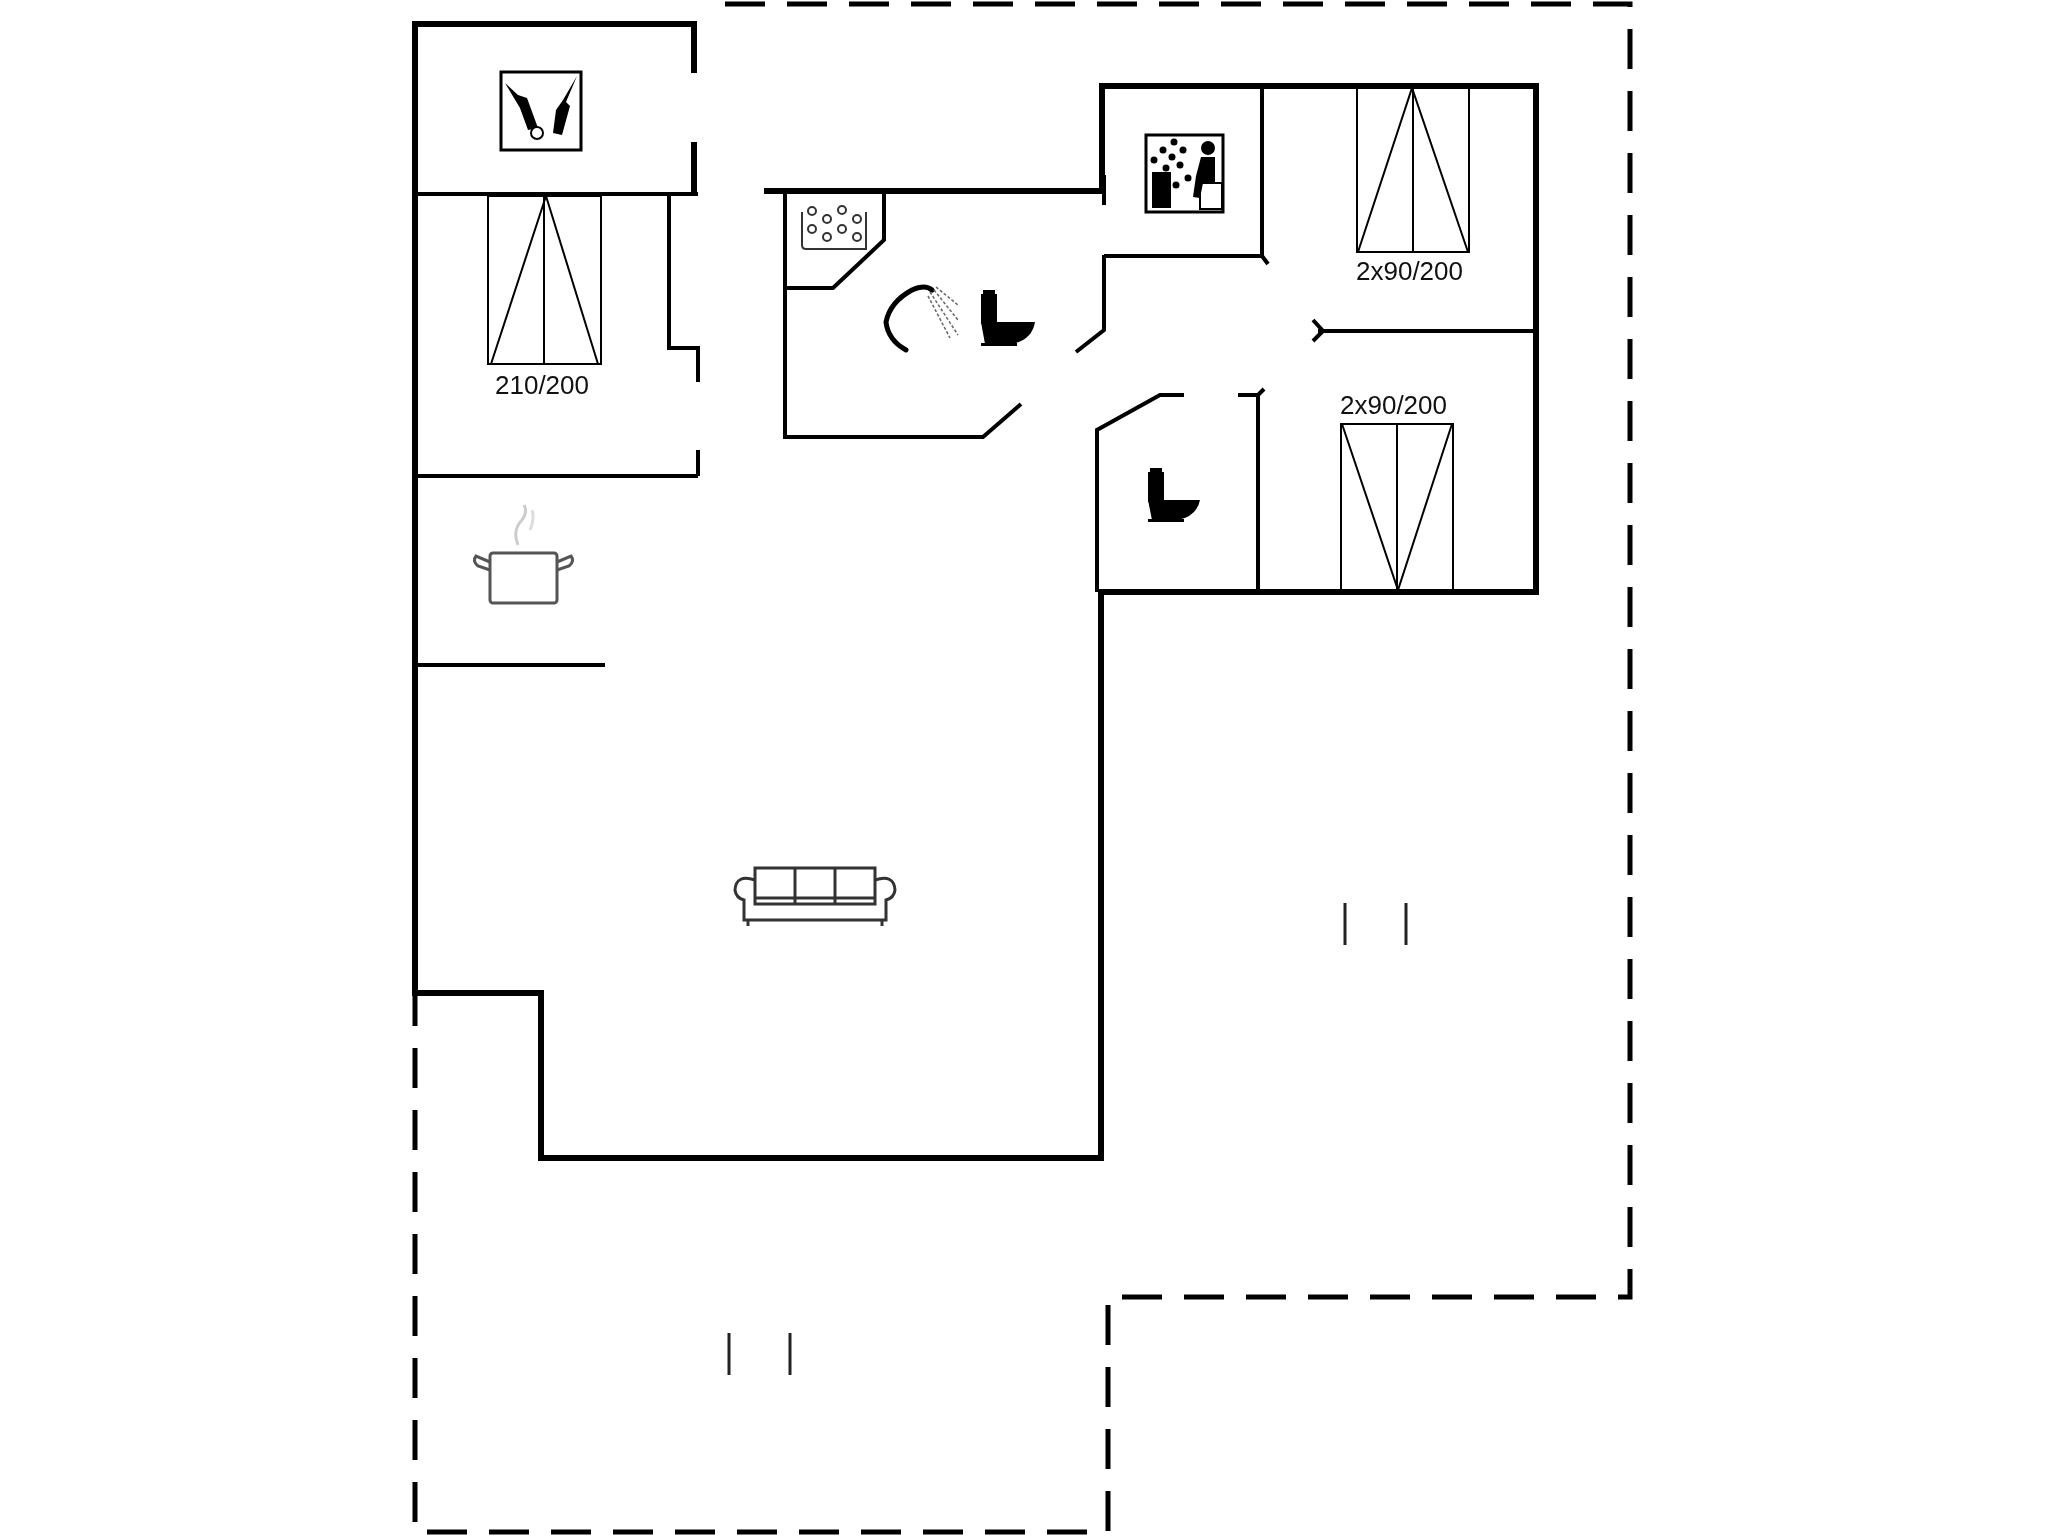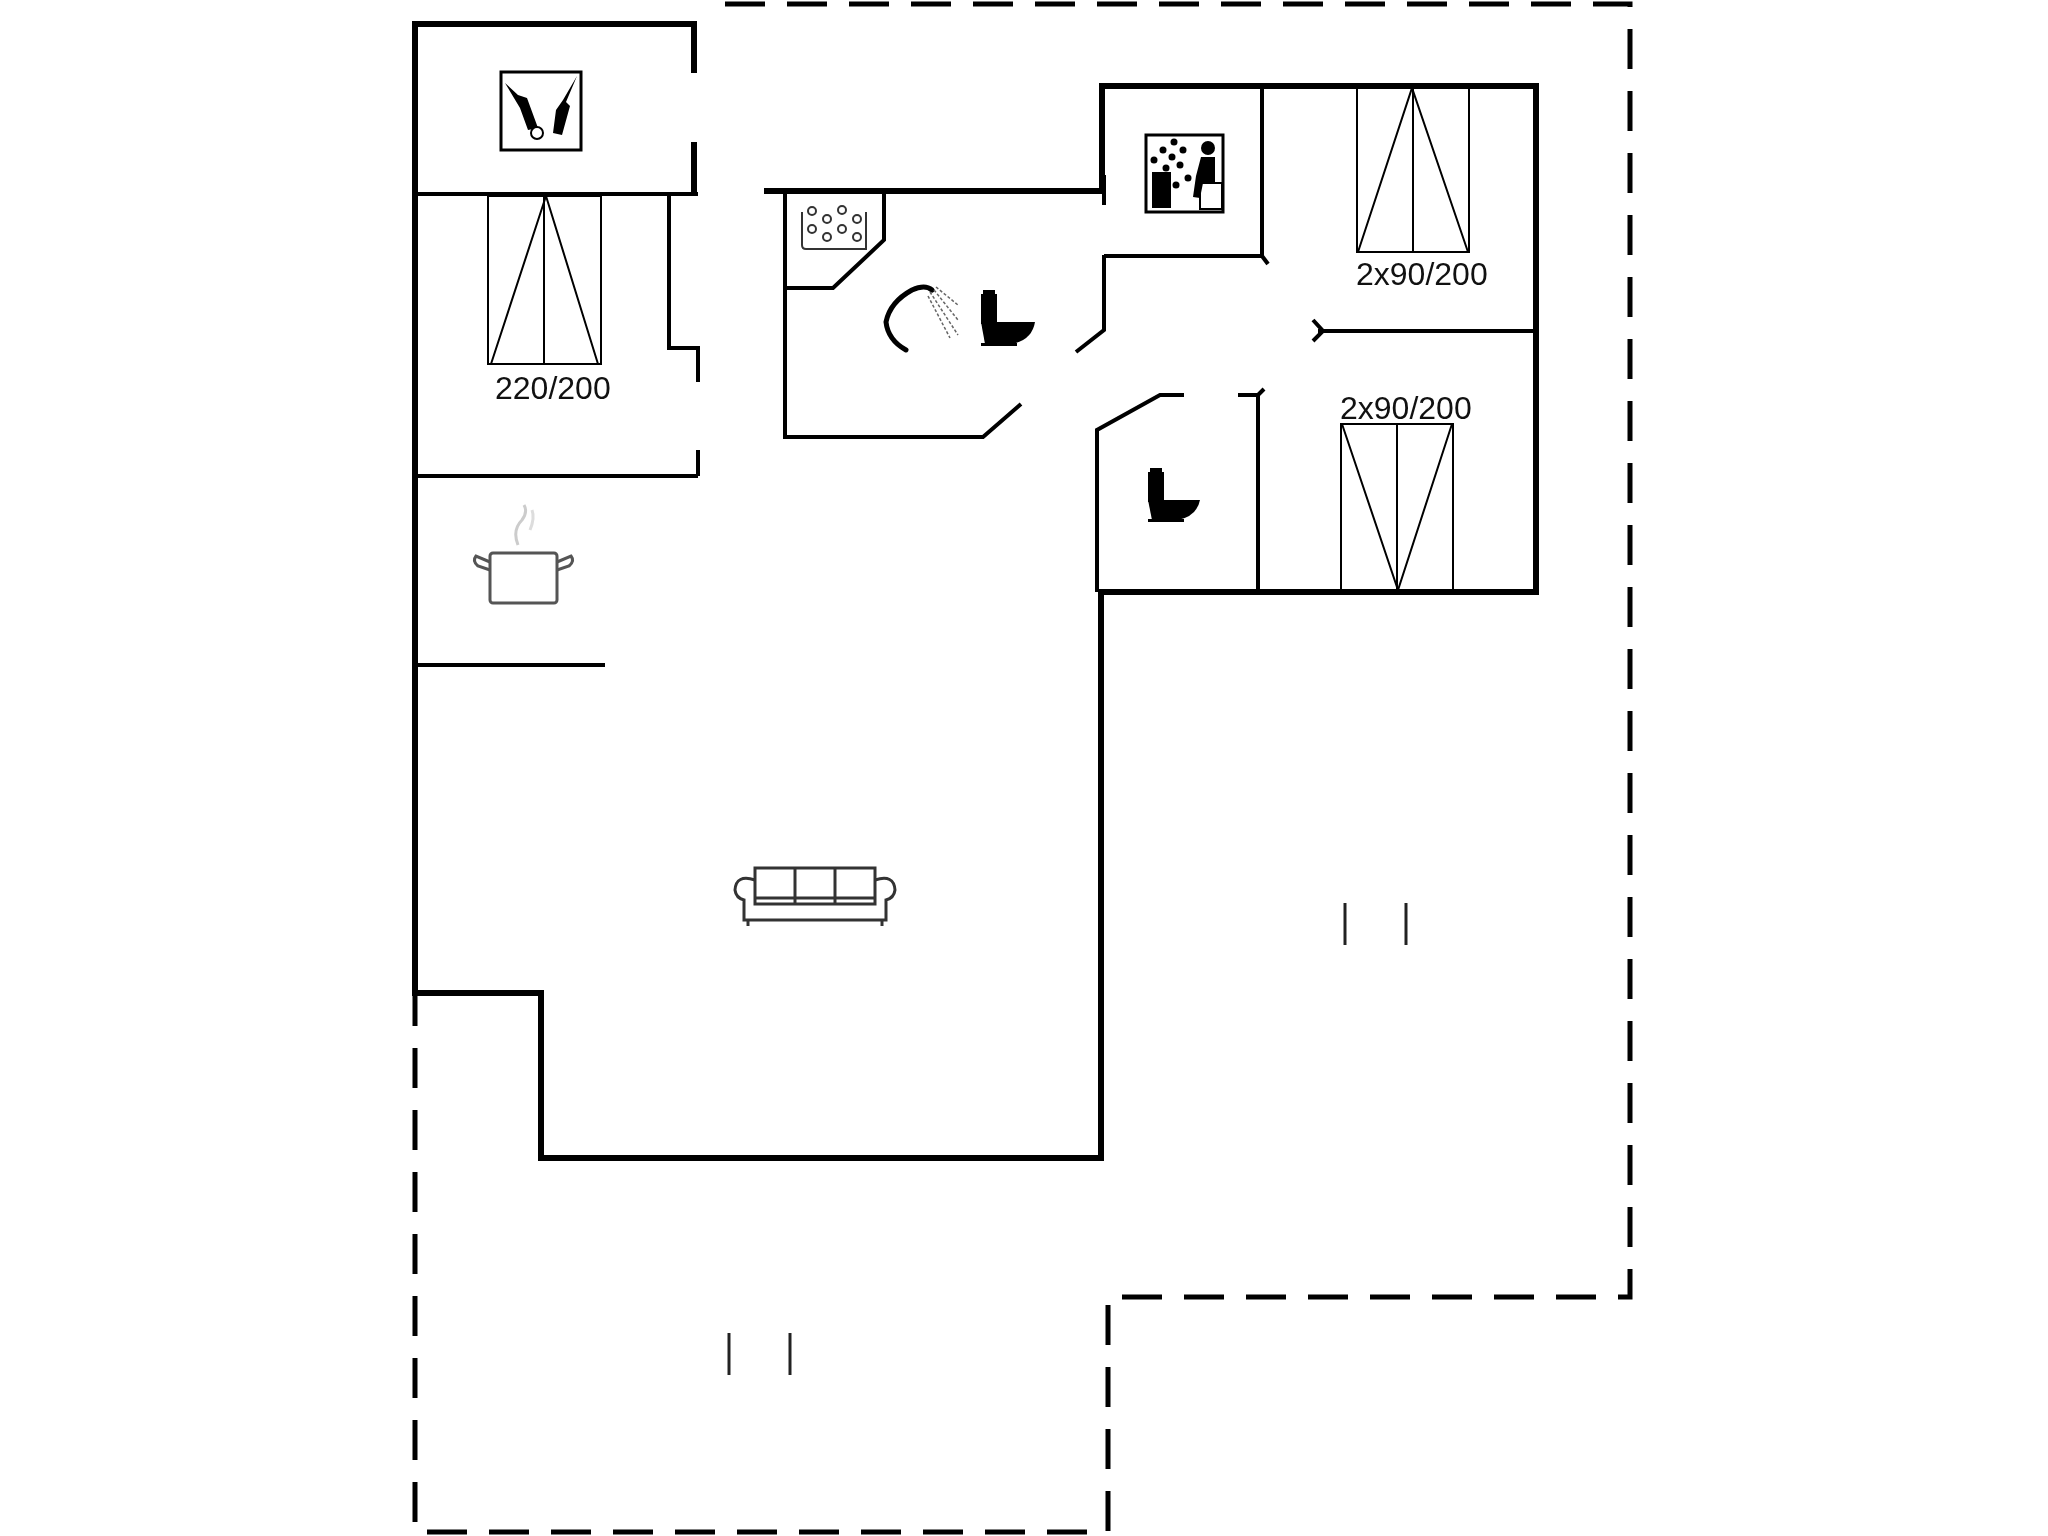--- a/index.html
+++ b/index.html
@@ -1,18 +1,18 @@
 <!DOCTYPE html>
 <html><head>
 <meta charset="utf-8">
 <style>
   html, body { margin: 0; padding: 0; background: #ffffff; }
   body { width: 2048px; height: 1536px; position: relative; overflow: hidden; font-family: "Liberation Sans", sans-serif; }
   #plan { position: absolute; left: 0; top: 0; }
-  .label { position: absolute; font-family: "Liberation Sans", sans-serif; font-size: 32px; color: #111111; white-space: nowrap; }
+  .label { position: absolute; font-family: "Liberation Sans", sans-serif; font-size: 26px; color: #111111; white-space: nowrap; }
 </style>
 </head>
 <body>
 
 <svg id="plan" width="2048" height="1536" viewBox="0 0 2048 1536" xmlns="http://www.w3.org/2000/svg">
   <rect x="0" y="0" width="2048" height="1536" fill="#ffffff"></rect>
 
   <g stroke="#000" stroke-width="5" fill="none" stroke-dasharray="40 22">
     <polyline points="725,4 1630,4 1630,1297 1108,1297 1108,1532 415,1532 415,993"></polyline>
   </g>
@@ -155,15 +155,15 @@
   </g>
 
   <g stroke="#222" stroke-width="3">
     <line x1="1345" y1="903" x2="1345" y2="945"></line>
     <line x1="1406" y1="903" x2="1406" y2="945"></line>
     <line x1="729" y1="1333" x2="729" y2="1375"></line>
     <line x1="790" y1="1333" x2="790" y2="1375"></line>
   </g>
 </svg>
 
-<div class="label" style="left:495px; top:370px;">220/200</div>
+<div class="label" style="left:495px; top:370px;">210/200</div>
 <div class="label" style="left:1356px; top:256px;">2x90/200</div>
 <div class="label" style="left:1340px; top:390px;">2x90/200</div>
 
 </body></html>

